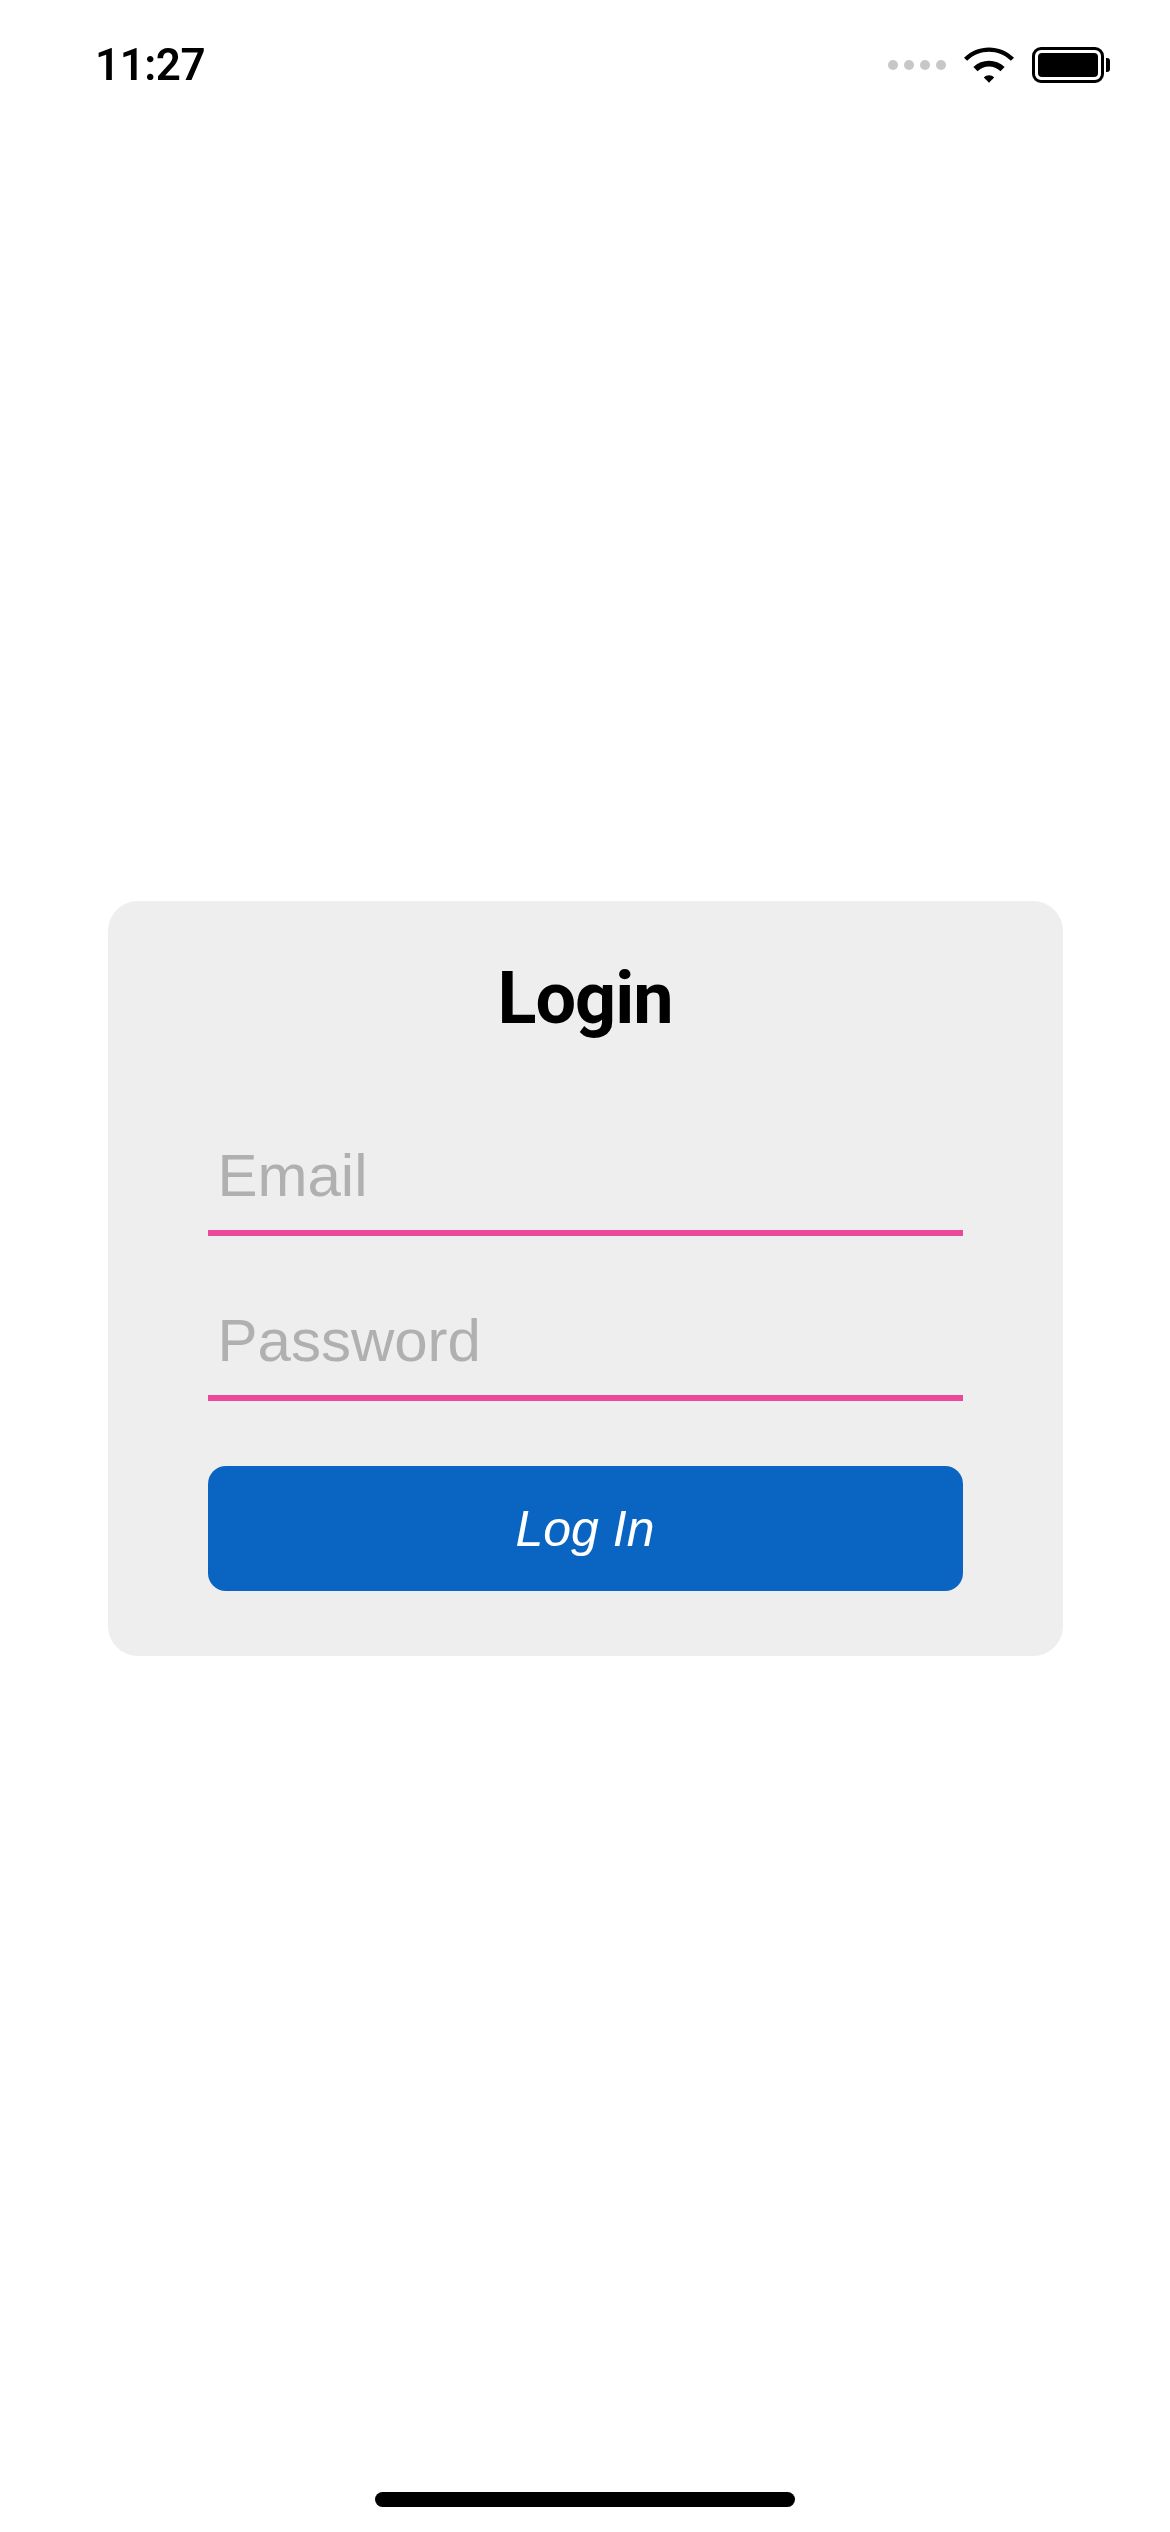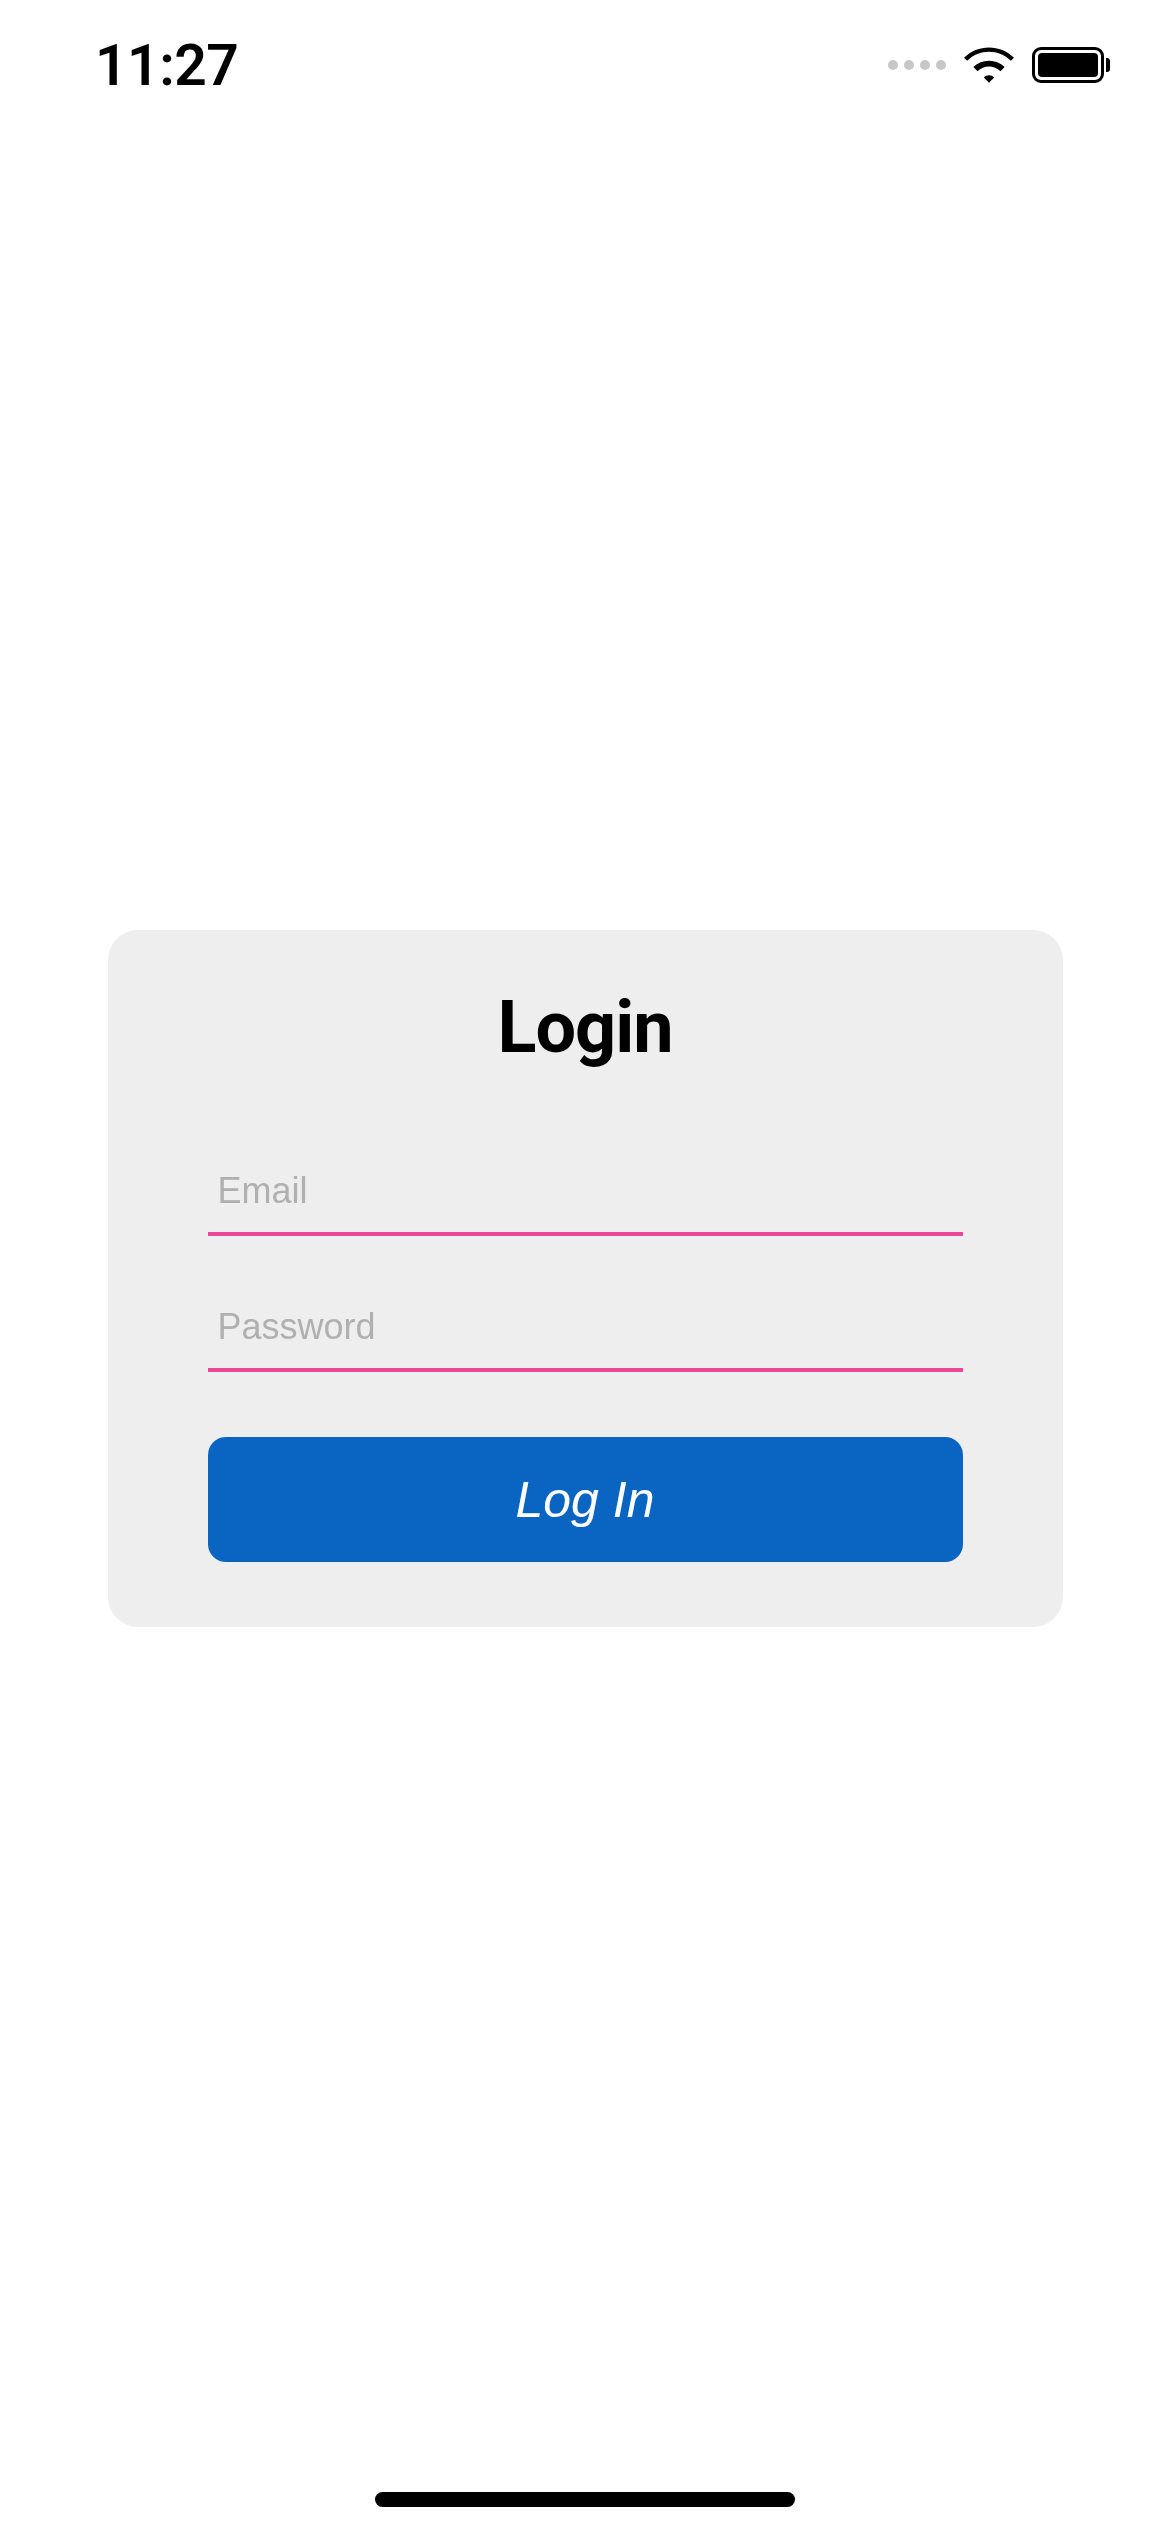--- a/index.html
+++ b/index.html
@@ -23,21 +23,21 @@
       left: 0;
       right: 0;
       height: 130px;
       display: flex;
       align-items: center;
       justify-content: space-between;
       padding: 0 60px 0 95px;
     }
     
     .status-time {
-      font-size: 57px;
+      font-size: 44px;
       font-weight: 600;
       color: #000;
       letter-spacing: -0.5px;
     }
     
     .status-right {
       display: flex;
       align-items: center;
       gap: 18px;
     }
@@ -114,23 +114,23 @@
       font-weight: 700;
       color: #000;
       text-align: center;
       margin-bottom: 80px;
       letter-spacing: -1px;
     }
     
     .input-field {
       width: 100%;
       border: none;
-      border-bottom: 4px solid #ec4899;
+      border-bottom: 6px solid #ec4899;
       background: transparent;
-      font-size: 36px;
+      font-size: 60px;
       padding: 20px 10px;
       outline: none;
       color: #6d28d9;
       margin-bottom: 50px;
     }
     
     .input-field::placeholder {
       color: #b0b0b0;
     }
     

